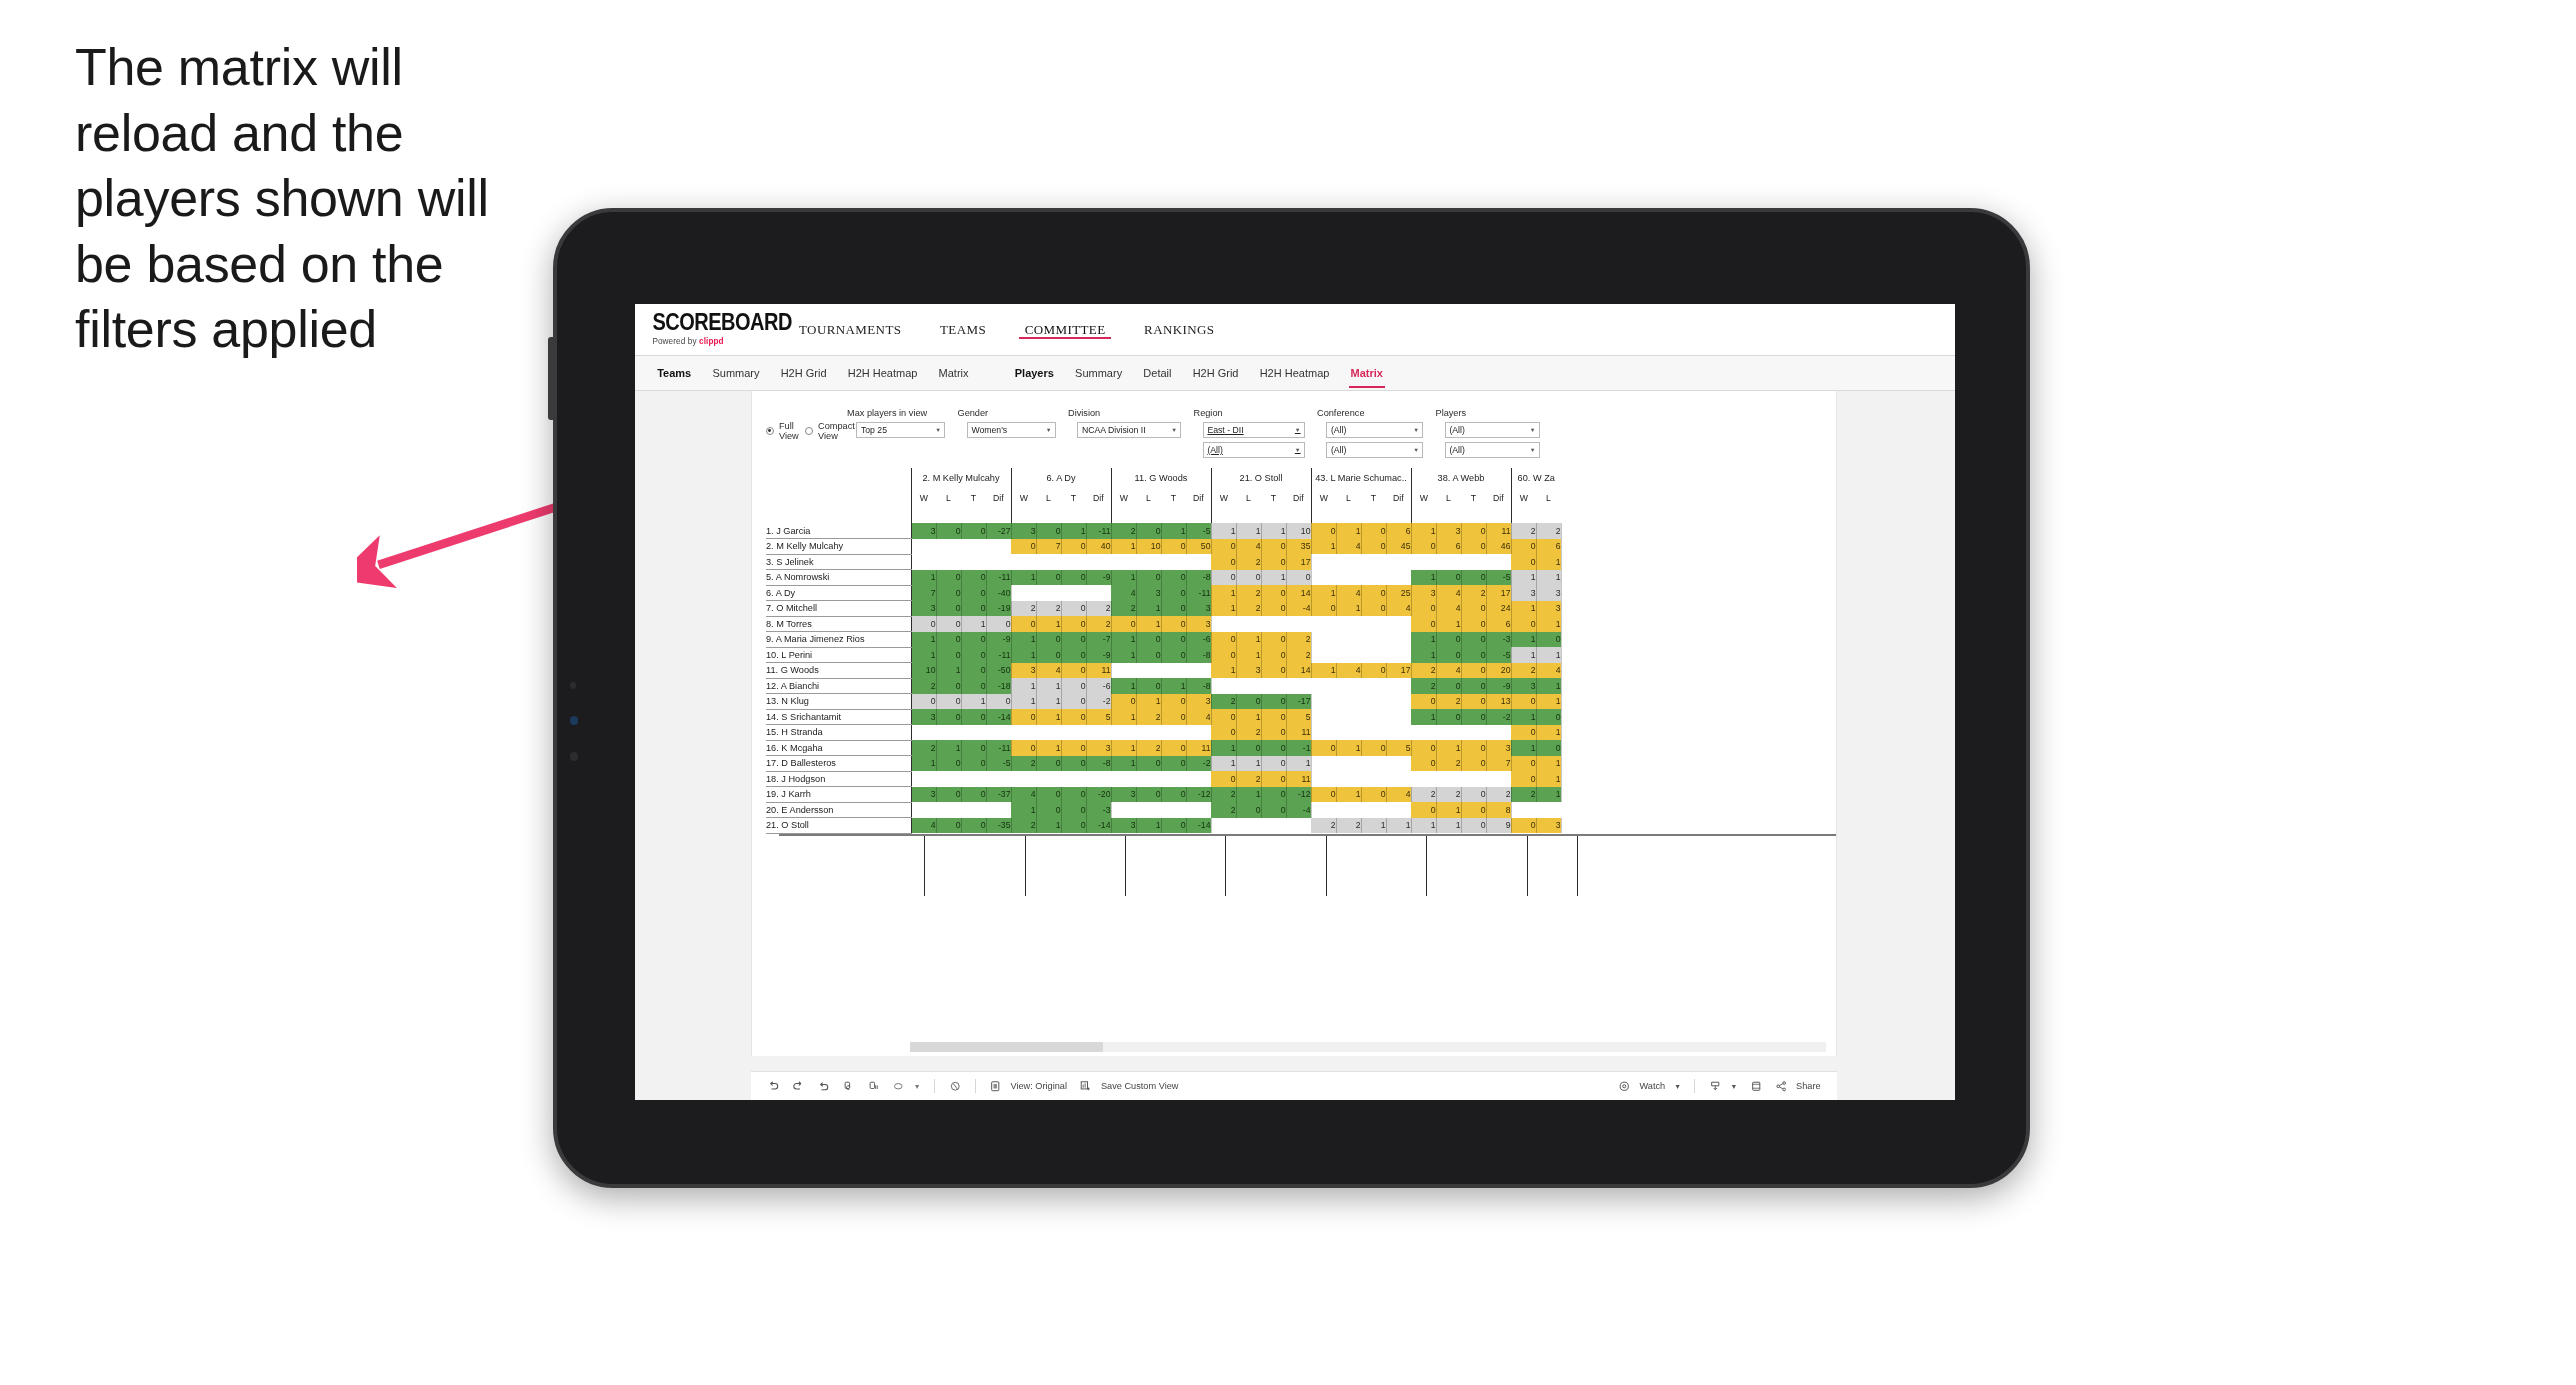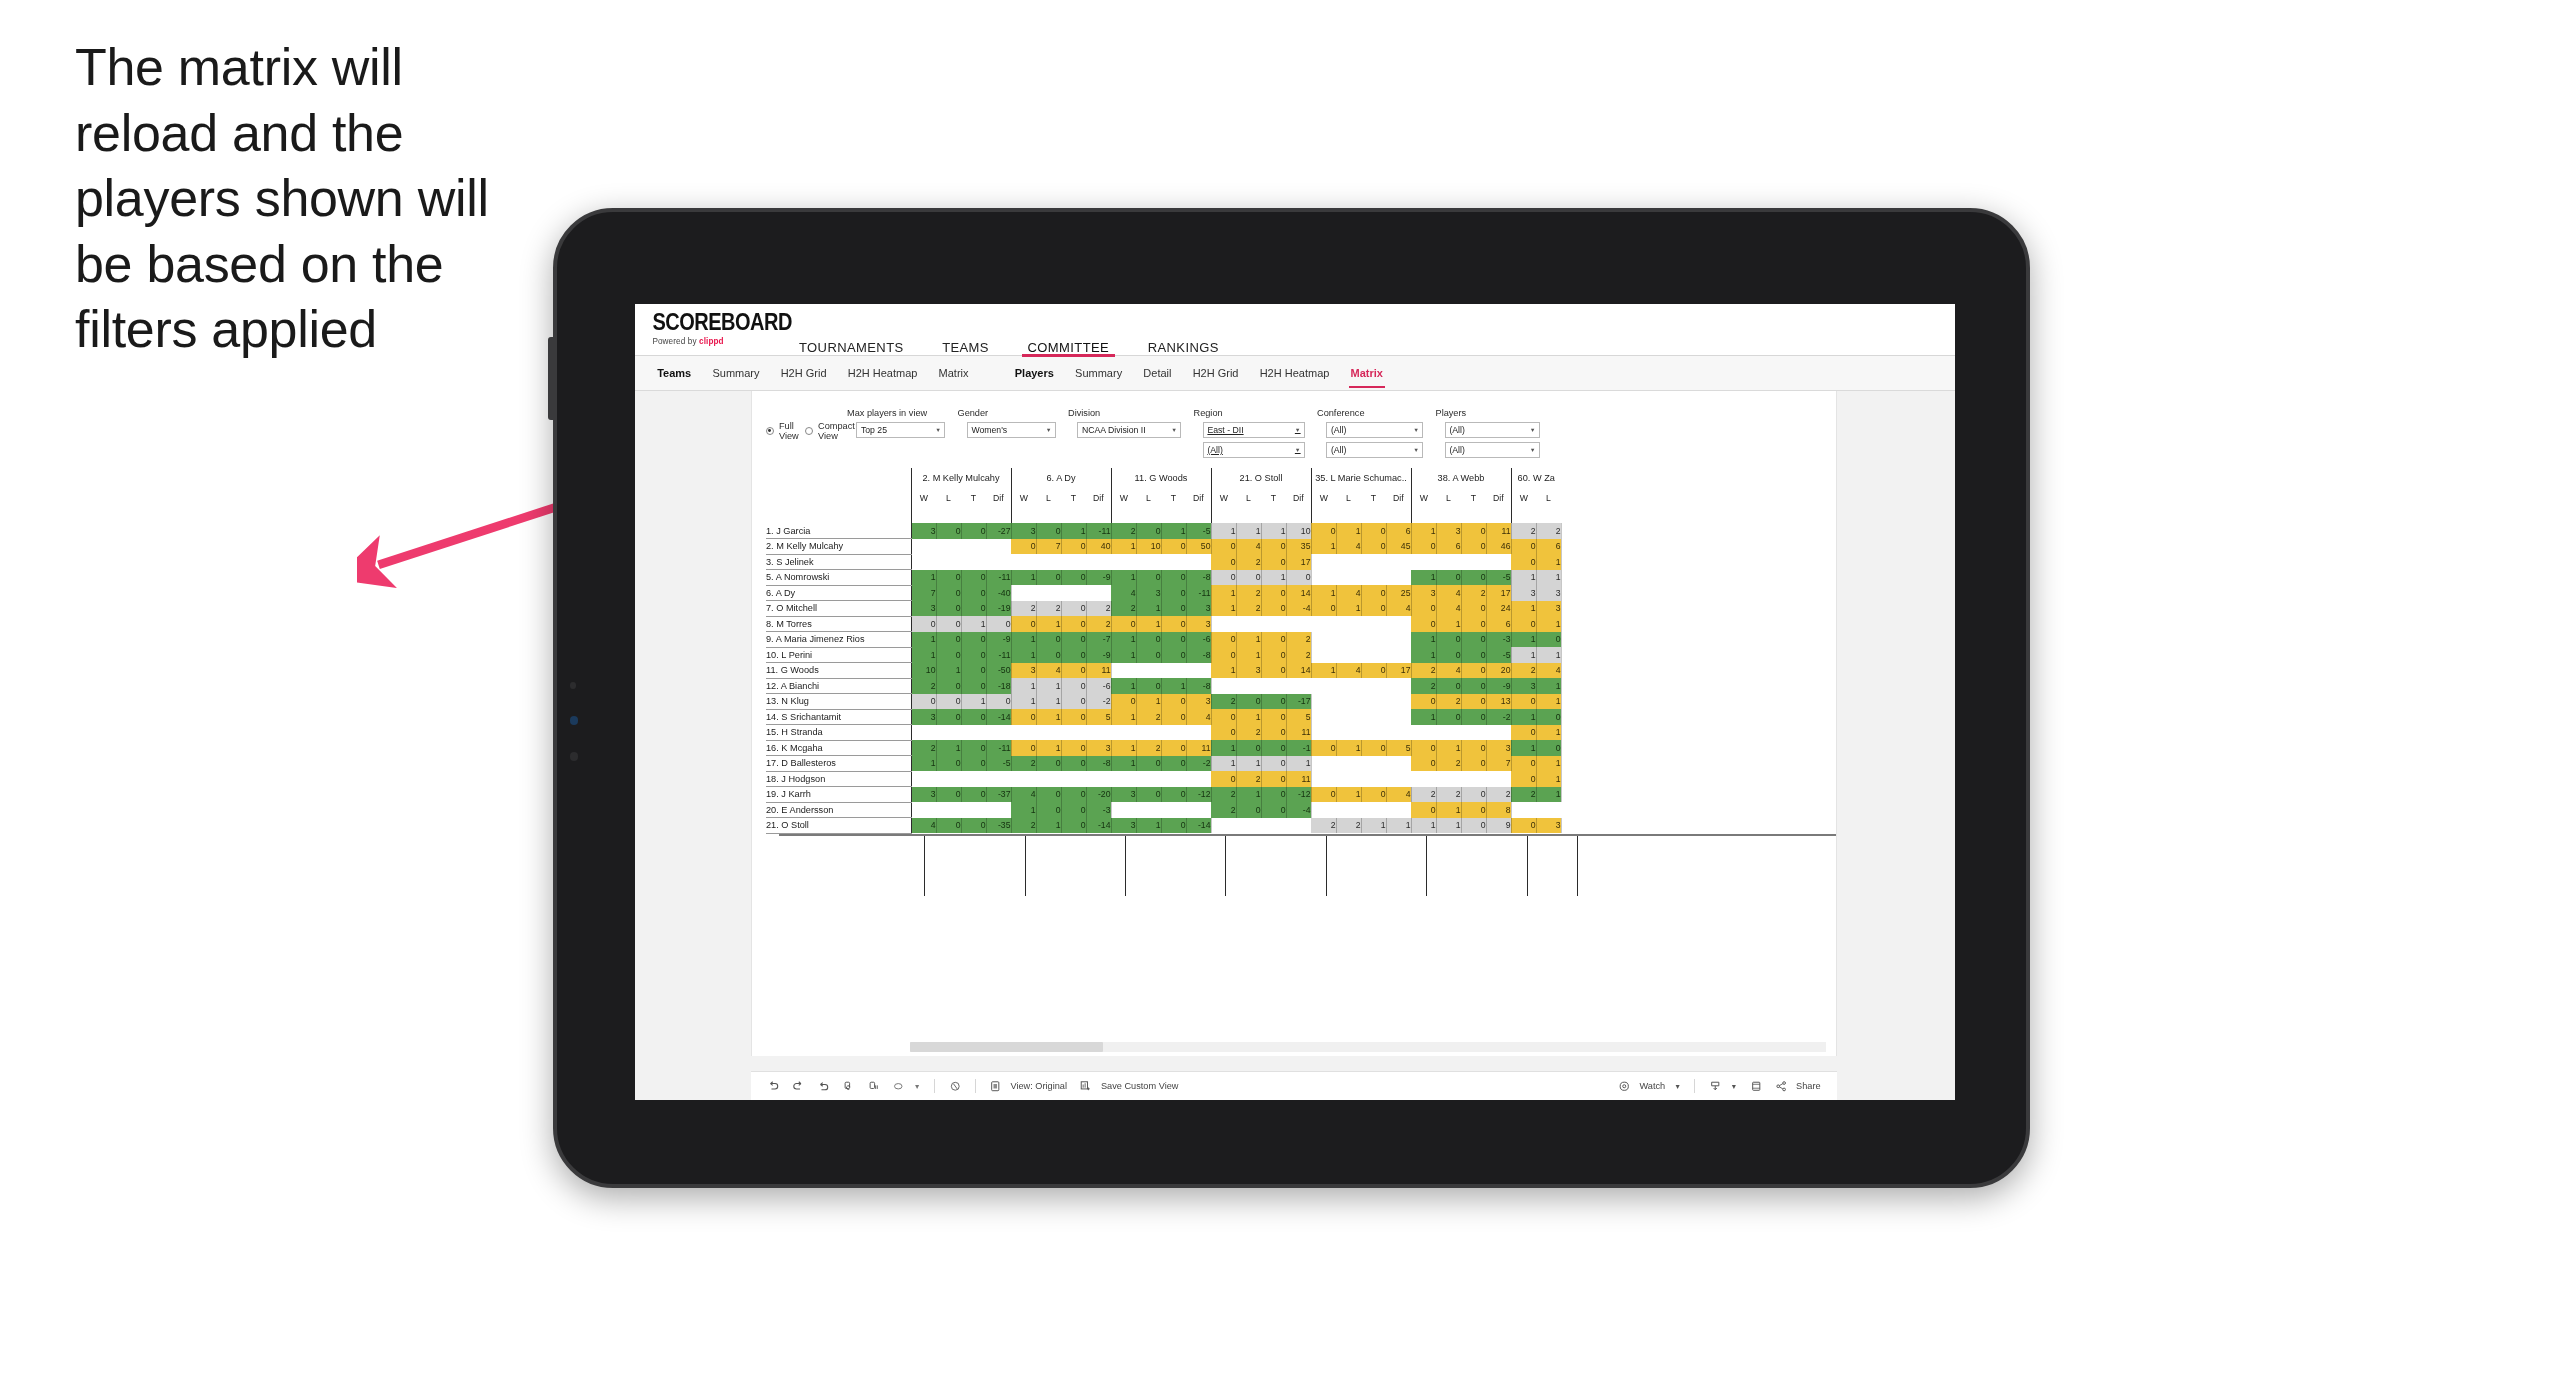--- a/index.html
+++ b/index.html
@@ -57,21 +57,21 @@
   }
   #brand { padding:5.8px 0 0 17.4px; width:135px; flex:none; }
   #brand .logo {
     font-family:"Liberation Sans", sans-serif;
     font-weight:bold; font-size:20px; letter-spacing:-0.5px;
     color:#111; line-height:1;
     transform:scaleY(1.18); transform-origin:left top;
   }
   #brand .sub { font-size:8.2px; color:#444; margin-top:6.8px; letter-spacing:0.1px; }
   #brand .sub .clippd { color:#e8144b; font-weight:bold; }
-  #main-nav { display:flex; align-items:flex-end; margin-left:9.7px; }
+  #main-nav { display:flex; align-items:center; margin-left:9.7px;font-family:Liberation Serif, serif; }
   .nav-item {
     display:flex; align-items:center; padding:0 19.3px;
     font-size:13px; color:#222; letter-spacing:0.4px;
     cursor:pointer; position:relative; white-space:nowrap;
   }
   .nav-item.active { color:#111; }
   .nav-item.active::after {
     content:""; position:absolute; left:13.5px; right:13.5px; bottom:-1.9px;
     height:2.9px; background:#d6285a;
   }
@@ -344,21 +344,21 @@
 
         <div id="matrix-wrap">
           <table class="matrix">
             <thead>
               <tr id="grp-row">
                   <th class="hdr-blank"></th>
                   <th class="grp first" colspan="4">2. M Kelly Mulcahy</th>
                   <th class="grp" colspan="4">6. A Dy</th>
                   <th class="grp" colspan="4">11. G Woods</th>
                   <th class="grp" colspan="4">21. O Stoll</th>
-                  <th class="grp" colspan="4">35. L Marie Schumac..</th>
+                  <th class="grp" colspan="4">43. L Marie Schumac..</th>
                   <th class="grp" colspan="4">38. A Webb</th>
                   <th class="grp" colspan="2">60. W Za</th>
                 </tr>
               <tr id="sub-row">
                   <th class="hdr-blank"></th>
                   <th class="sub gstart">W</th>
                   <th class="sub">L</th>
                   <th class="sub">T</th>
                   <th class="sub">Dif</th>
                   <th class="sub gstart">W</th>

